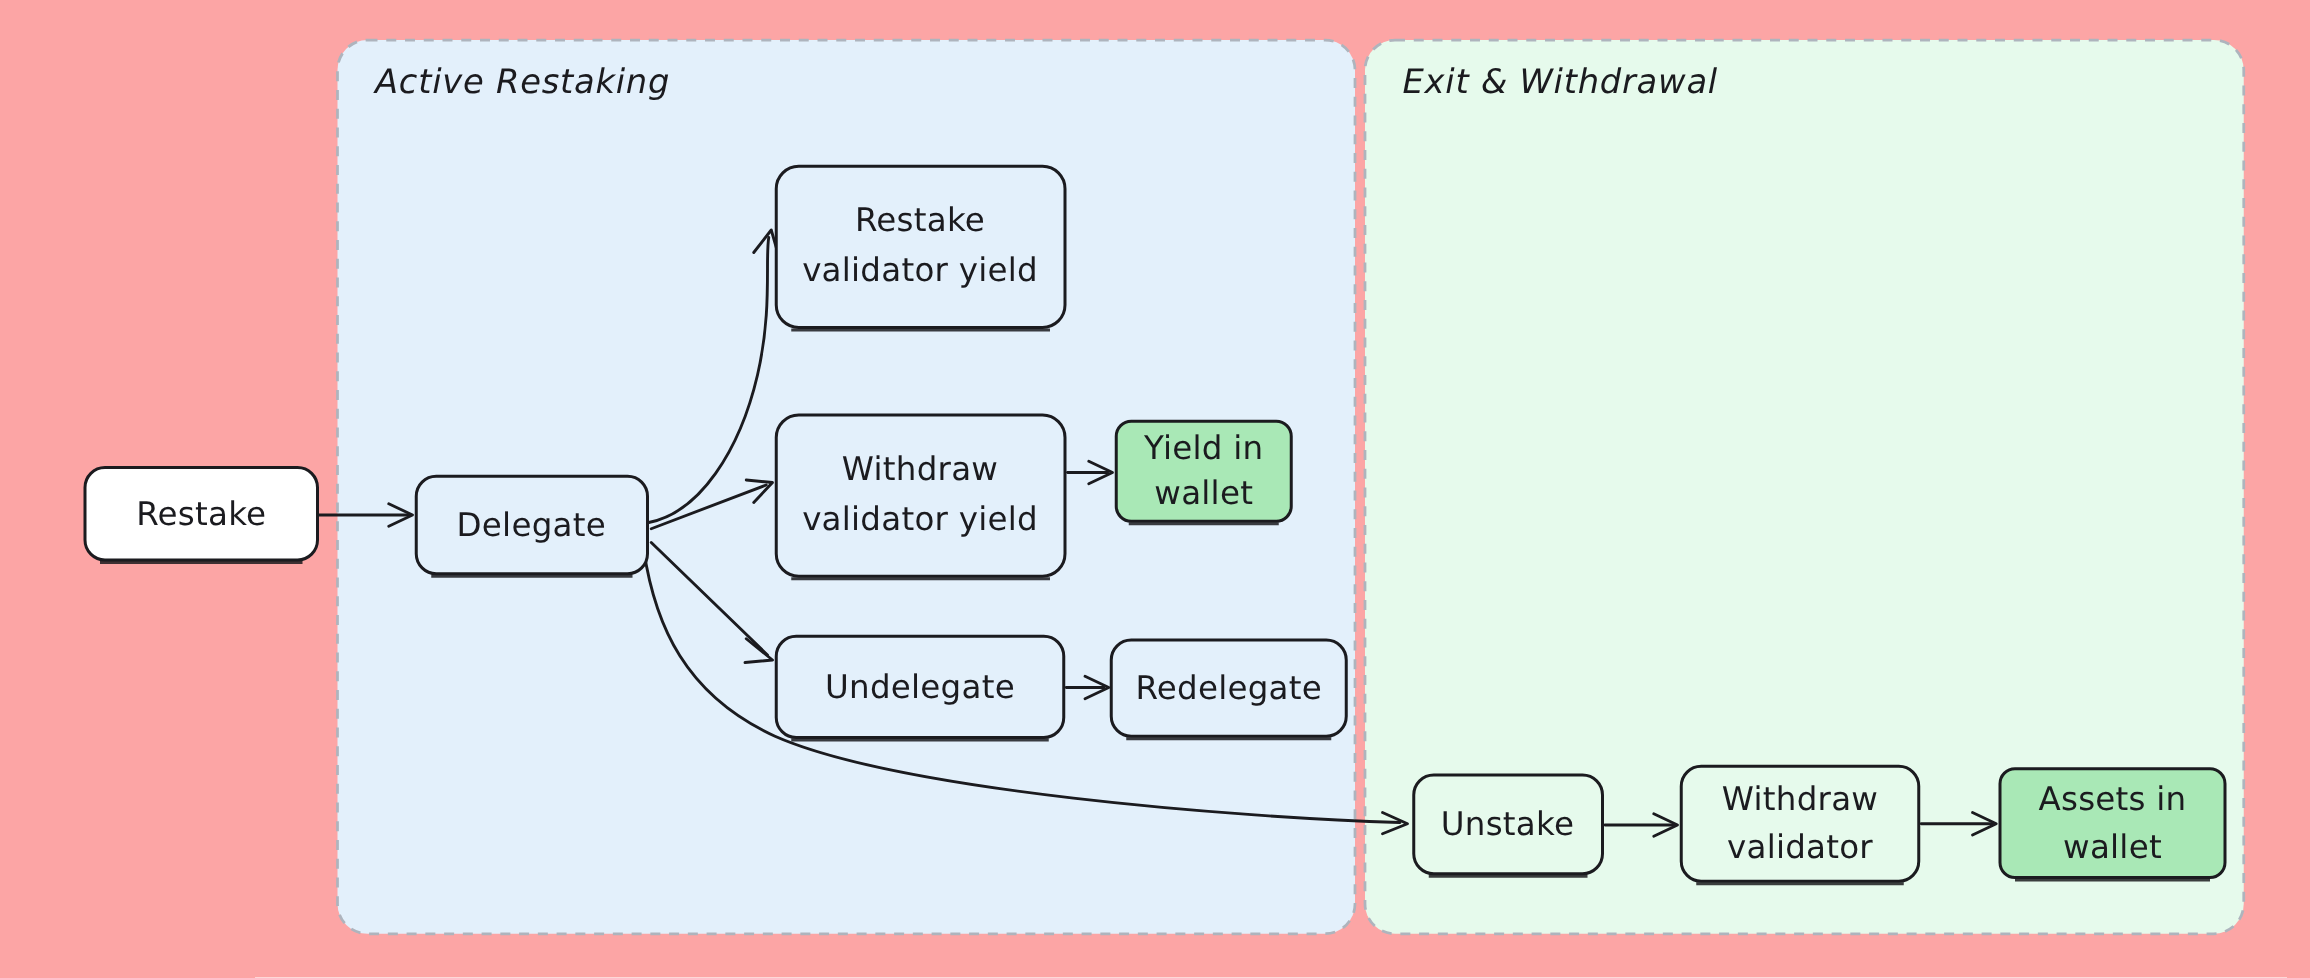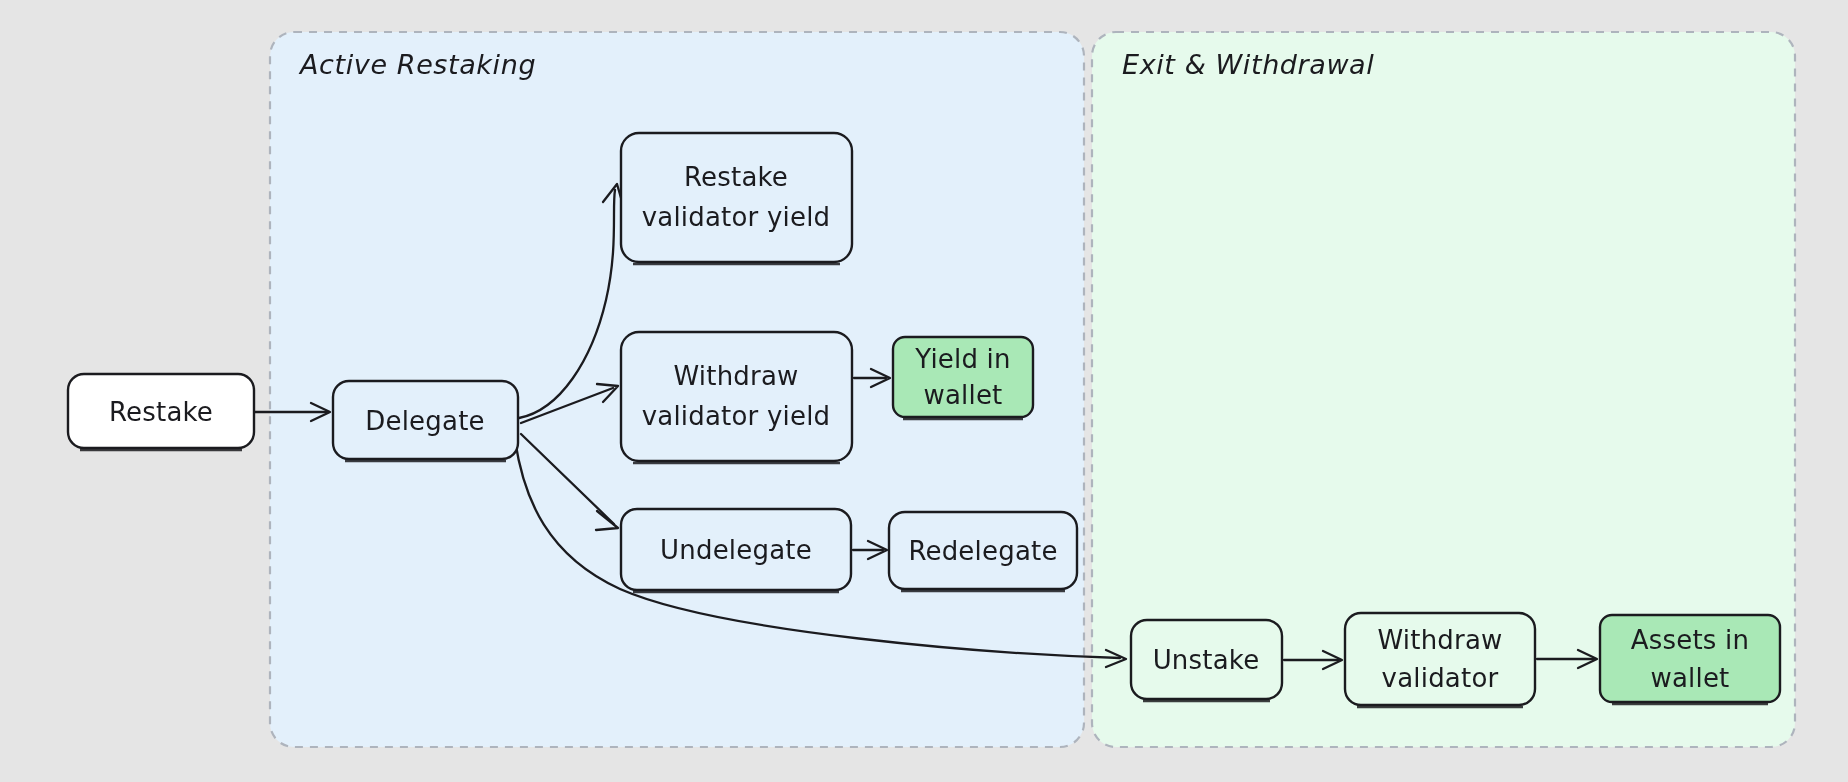--- a/index.html
+++ b/index.html
@@ -11,21 +11,21 @@
   body {
     width: 1848px;
     height: 782px;
     font-family: "DejaVu Sans", sans-serif;
     overflow: hidden;
   }
   #diagram-root {
     position: relative;
     width: 1848px;
     height: 782px;
-    background: #e5e5e5;
+    background: #fca5a5;
   }
   svg.flow {
     position: absolute;
     top: 0;
     left: 0;
     width: 1848px;
     height: 782px;
     display: block;
   }
   .group-rect {

